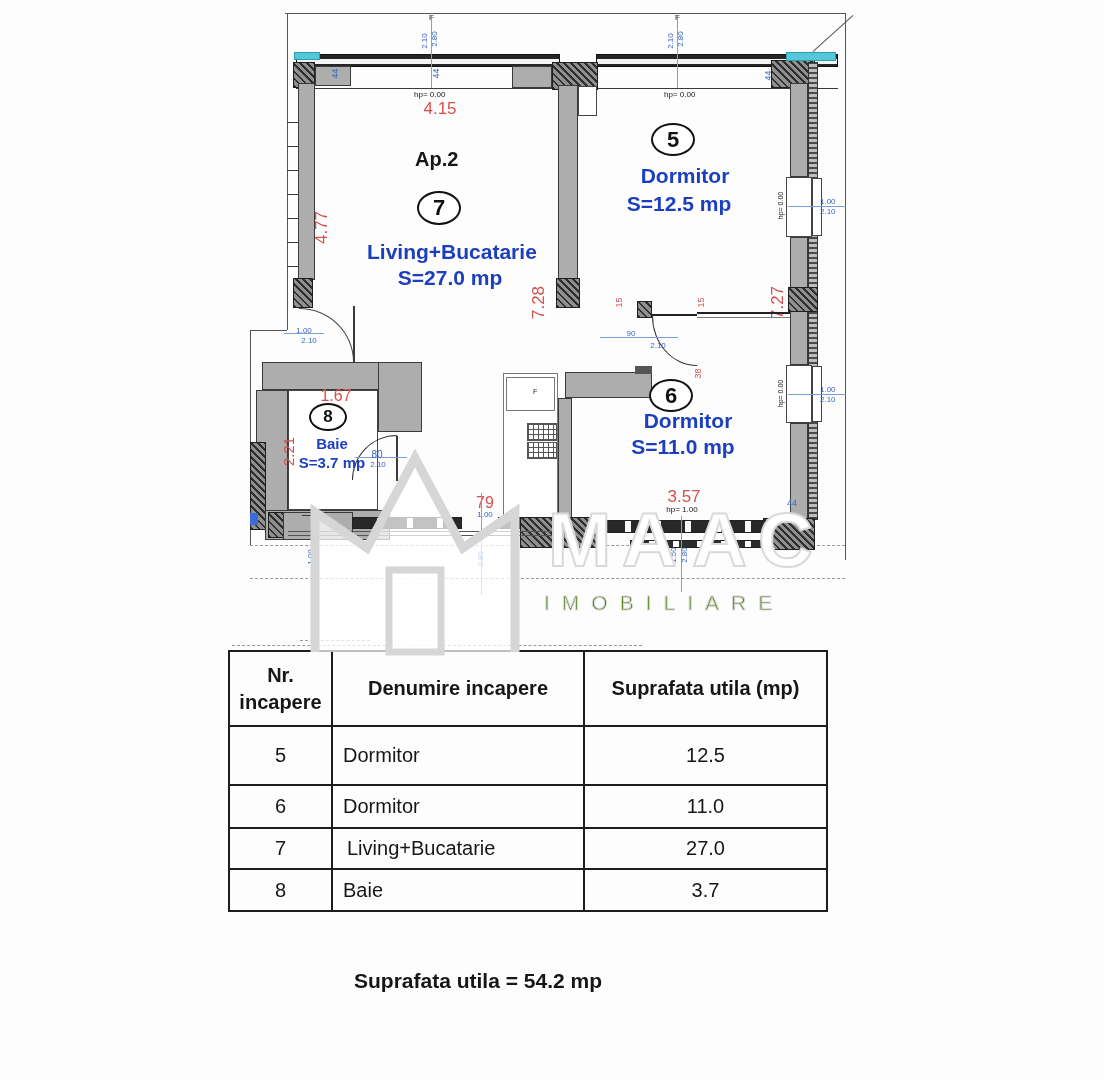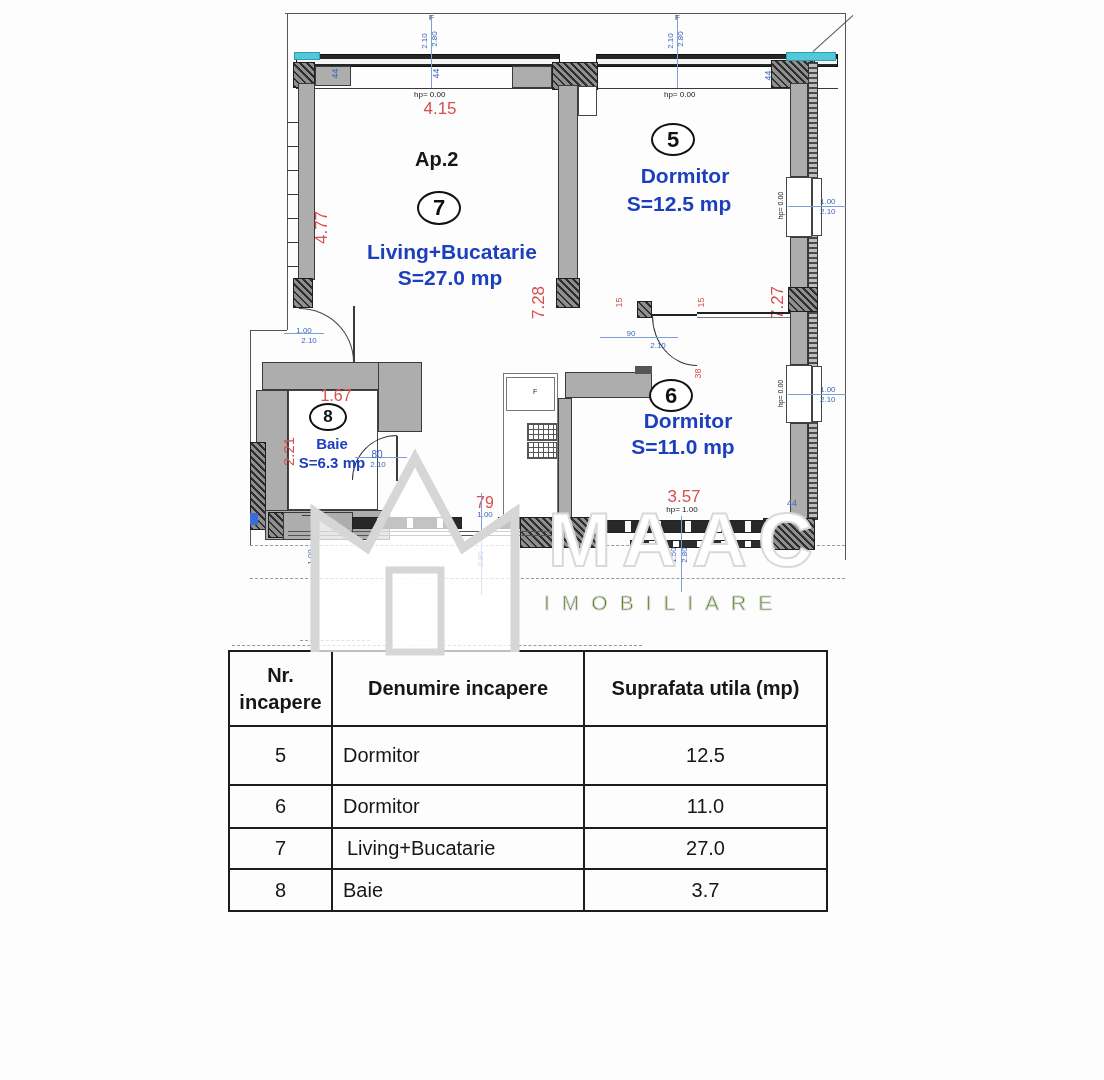--- a/index.html
+++ b/index.html
@@ -185,21 +185,21 @@
     <span class="a t rlbl ctr" style="left:621px;top:193px;width:116px">S=12.5 mp</span>
     <div class="a circ" style="left:649px;top:379px;width:44px;height:33px;font-size:22px">
         <span>6</span>
       </div>
     <span class="a t rlbl ctr" style="left:636px;top:410px;width:104px">Dormitor</span>
     <span class="a t rlbl ctr" style="left:627px;top:436px;width:112px">S=11.0 mp</span>
     <div class="a circ" style="left:309px;top:403px;width:38px;height:28px;font-size:17px">
         <span>8</span>
       </div>
     <span class="a t rlbl ctr" style="left:310px;top:436px;width:44px;font-size:15px">Baie</span>
-    <span class="a t rlbl ctr" style="left:293px;top:455px;width:78px;font-size:15px">S=6.3 mp</span>
+    <span class="a t rlbl ctr" style="left:293px;top:455px;width:78px;font-size:15px">S=3.7 mp</span>
   </div>
 
   <div class="a" style="left:0;top:0;width:1104px;height:1080px;z-index:40;pointer-events:none">
     <svg class="a" style="left:293px;top:420px" width="240" height="240" viewBox="0 0 240 240">
       <path d="M22,232 L22,92 L74,128 L122,38 L170,128 L222,92 L222,232" fill="#ffffff" fill-opacity="0.72" stroke="#d6d6d6" stroke-width="9"></path>
       <rect x="96" y="150" width="52" height="82" fill="#ffffff" fill-opacity="0.72" stroke="#d6d6d6" stroke-width="7"></rect>
     </svg>
     <span class="a wm-letter" style="left:548px;top:496px">M</span>
     <span class="a wm-letter" style="left:622px;top:496px">A</span>
     <span class="a wm-letter" style="left:692px;top:496px">A</span>
@@ -238,14 +238,15 @@
       <td class="ctr">27.0</td>
     </tr>
     <tr style="height:42px">
       <td class="ctr">8</td>
       <td style="padding-left:10px">Baie</td>
       <td class="ctr">3.7</td>
     </tr>
   </tbody>
     </table>
 
+  <span class="a t blk" style="left:354px;top:970px;font-size:21px;font-weight:bold">Suprafata utila = 54.2 mp</span>
 
 </div>
 
 </body></html>

